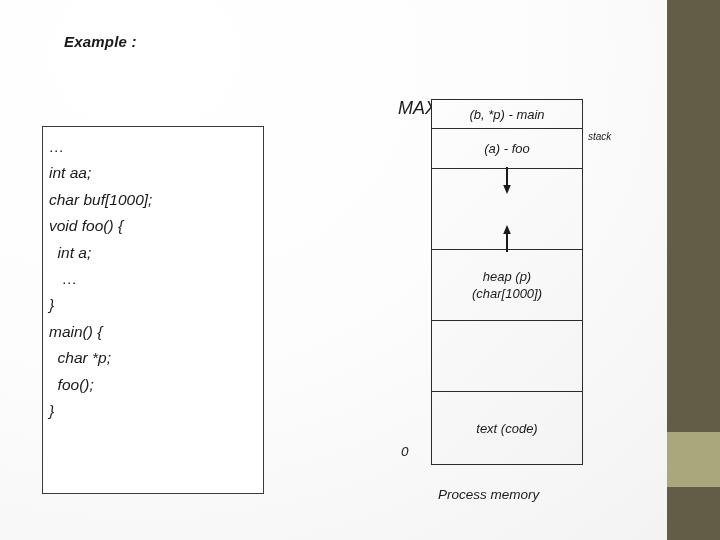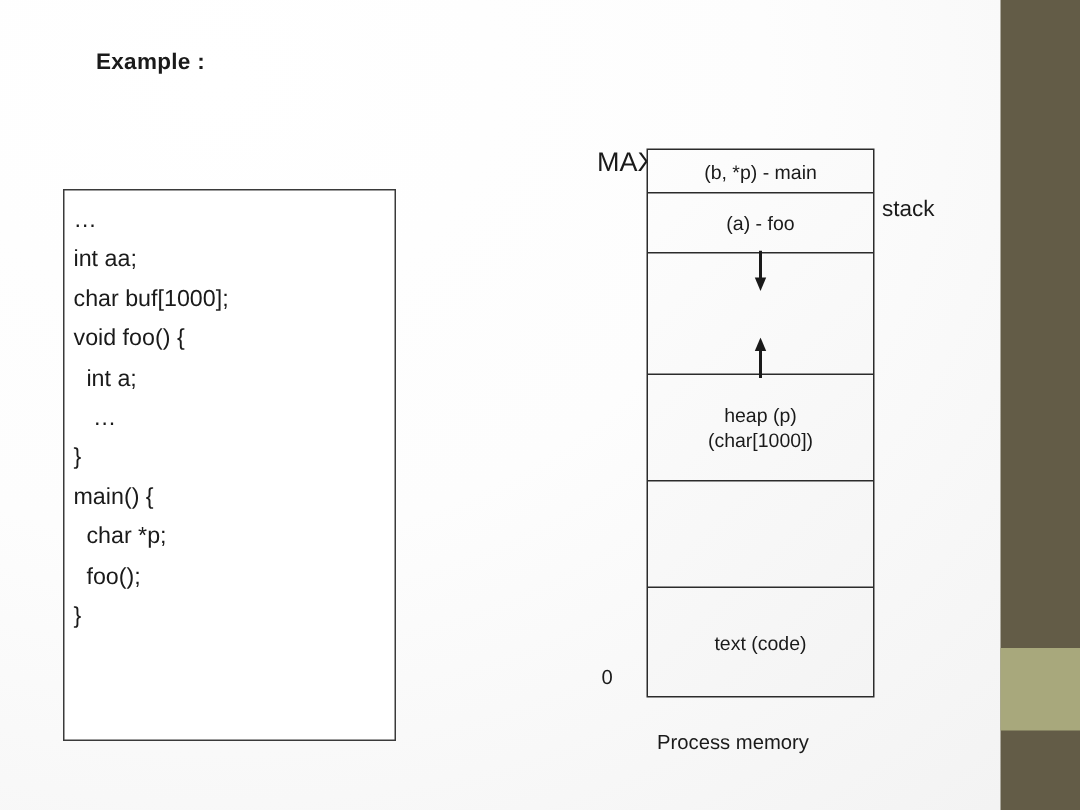--- a/index.html
+++ b/index.html
@@ -12,20 +12,21 @@
     overflow: hidden;
     font-family: "Liberation Sans", sans-serif;
     background: #ffffff;
   }
   #slide {
     position: relative;
     width: 720px;
     height: 540px;
     background: radial-gradient(ellipse at 20% 10%, #ffffff 0%, #fdfdfd 45%, #f2f2f2 100%);
     overflow: hidden;
+    font-style: italic;
   }
 
   
   .edge-bar-dark {
     position: absolute;
     left: 667px;
     top: 0;
     width: 53px;
     height: 540px;
     background: #635C47;
@@ -141,21 +142,21 @@
     position: absolute;
     left: 401px;
     top: 444px;
     font-size: 13.5px;
     color: #1a1a1a;
   }
   .label-stack {
     position: absolute;
     left: 588px;
     top: 131px;
-    font-size: 15px;
+    font-size: 10px;
     color: #1a1a1a;
   }
   .caption {
     position: absolute;
     left: 438px;
     top: 487px;
     font-size: 13.5px;
     color: #1a1a1a;
     white-space: nowrap;
   }

